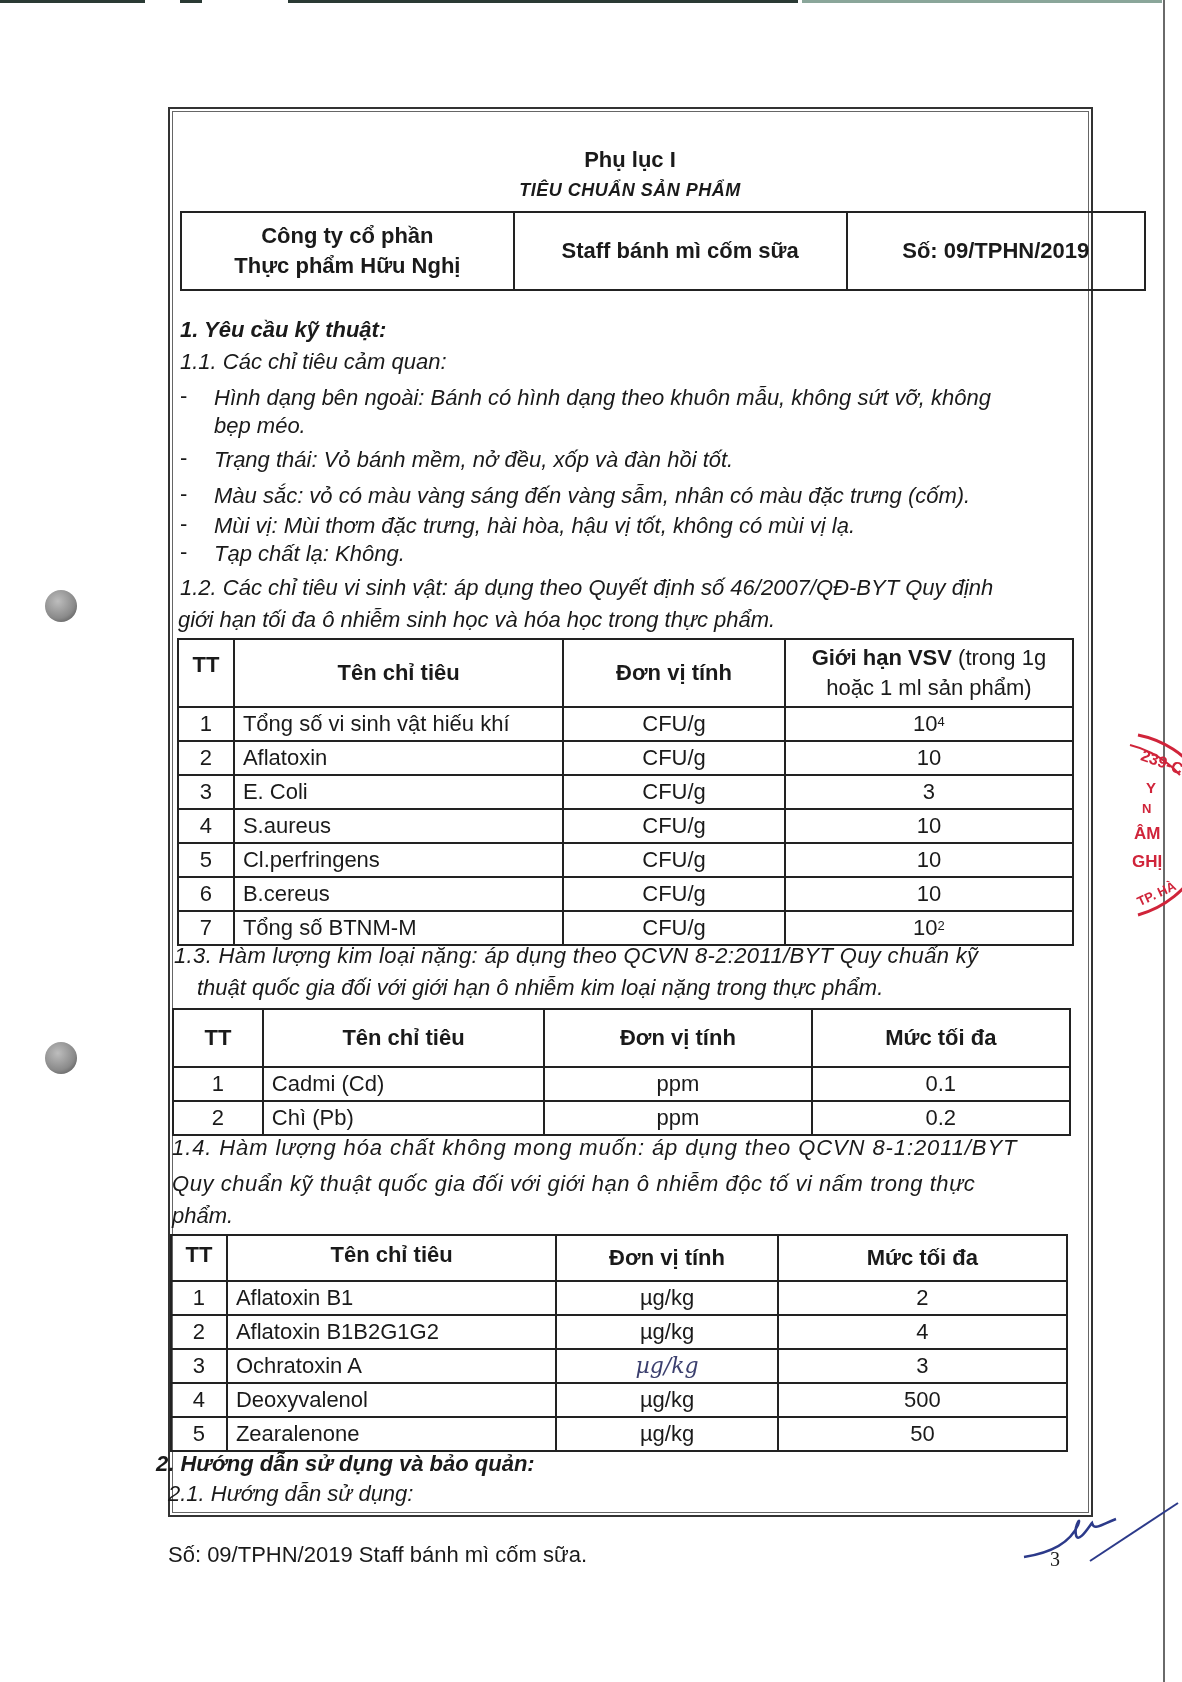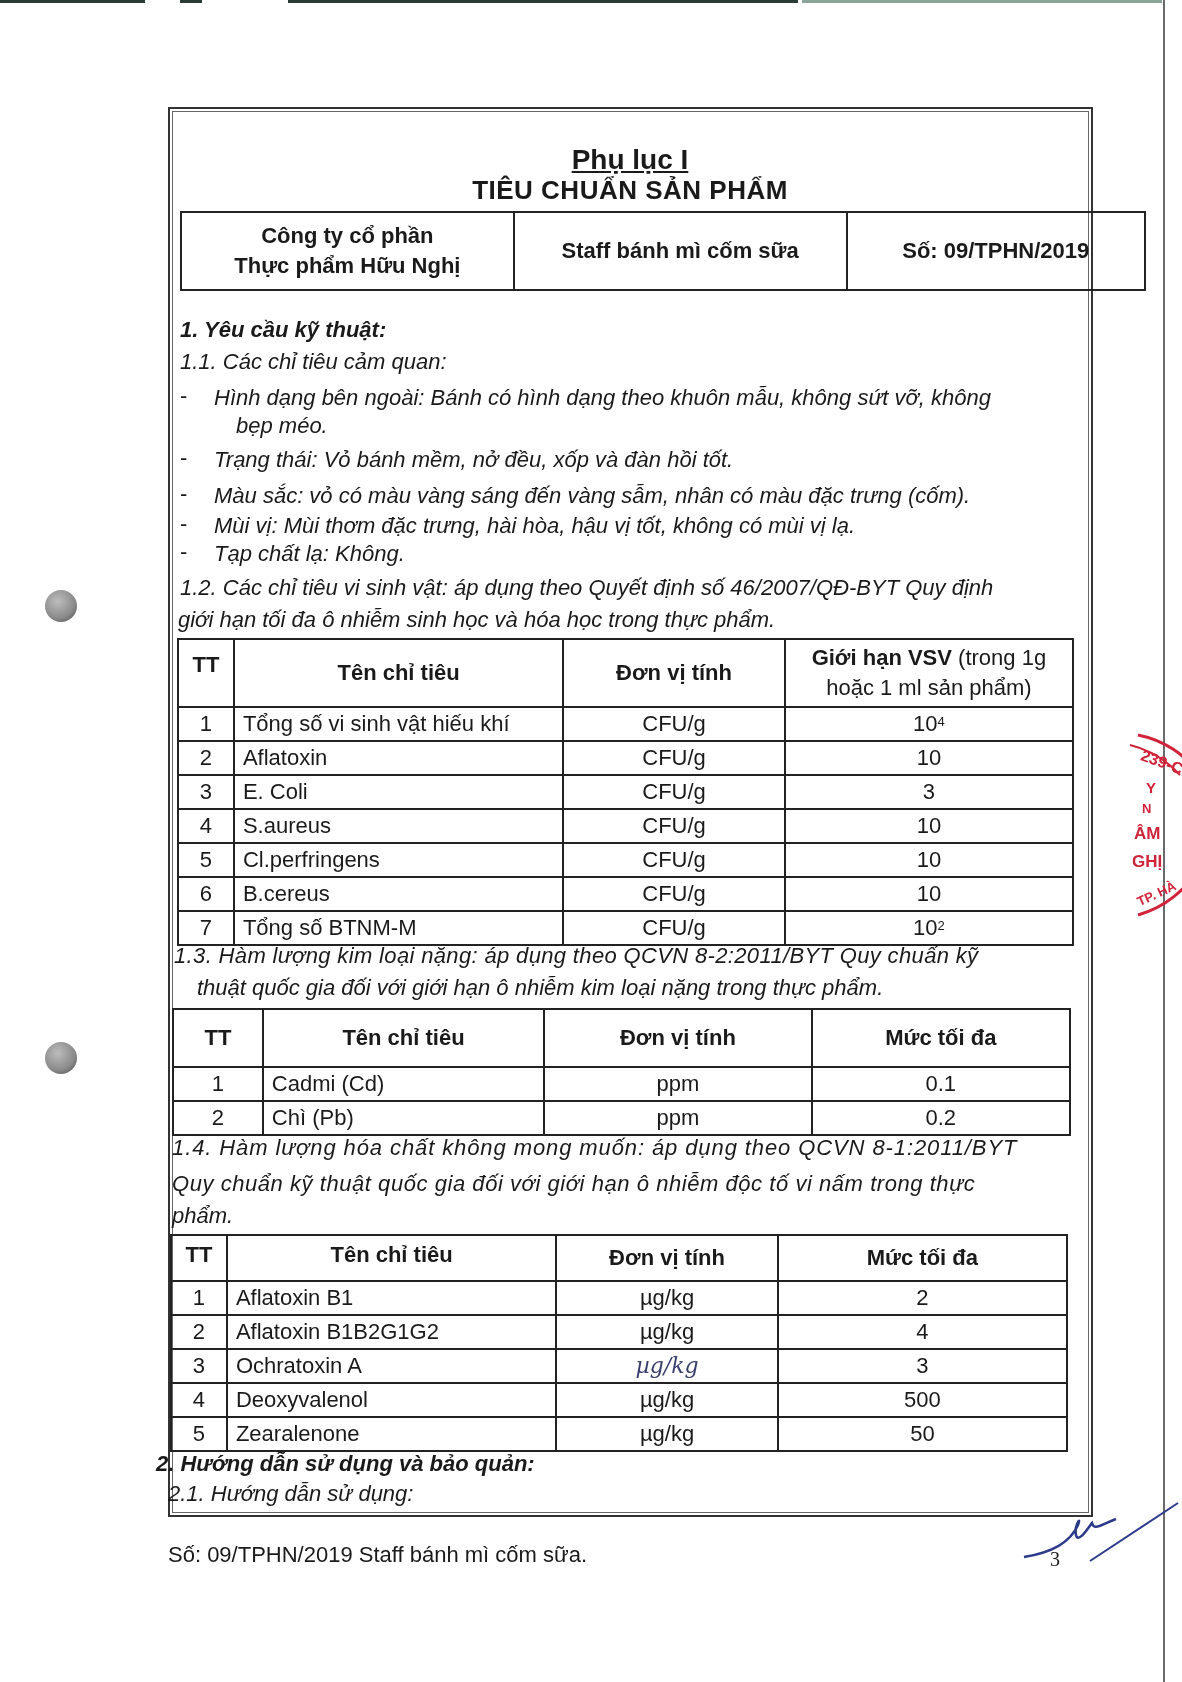--- a/index.html
+++ b/index.html
@@ -9,22 +9,22 @@
   .scan-top { position: absolute; top: 0; height: 3px; background: #2a3a34; }
   .right-edge { position: absolute; top: 0; left: 1163px; width: 2px; height: 1682px; background: #6a6a6a; }
   .punch { position: absolute; width: 32px; height: 32px; border-radius: 50%;
            background: radial-gradient(circle at 40% 35%, #bdbdbd, #8a8a8a 60%, #444 100%); }
 
   .frame { position: absolute; left: 168px; top: 107px; width: 925px; height: 1410px;
            border: 2px solid #333; }
   .frame-inner { position: absolute; left: 172px; top: 111px; width: 917px; height: 1402px; border: 1px solid #666; }
 
   .title-block { position: absolute; left: 170px; top: 145px; width: 920px; text-align: center; }
-  .title-block .t1 { font-size: 28px; font-weight: bold; line-height: 30px; text-decoration: underline; }
-  .title-block .t2 { font-size: 26px; font-weight: bold; line-height: 30px; letter-spacing: 0.5px; }
+  .title-block .t1 { font-size: 22px; font-weight: bold; line-height: 30px; }
+  .title-block .t2 { font-size: 18px; font-weight: bold; line-height: 30px; letter-spacing: 0.5px; font-style: italic; }
 
   table { border-collapse: collapse; position: absolute; }
   td, th { border: 2px solid #222; }
 
   .hdr-table { left: 180px; top: 211px; width: 966px; height: 80px; }
   .hdr-table td { font-size: 22px; font-weight: bold; text-align: center; line-height: 30px; }
 
   .text { position: absolute; font-size: 22px; line-height: 32px; white-space: nowrap; font-style: italic; }
   .bold { font-weight: bold; }
   .bullet { position: absolute; font-size: 22px; line-height: 32px; }
@@ -72,21 +72,21 @@
     <td style="width:278px;">Số: 09/TPHN/2019</td>
   </tr>
 </tbody>
   </table>
 
 <div class="text bold" style="left:180px;top:314px;">1. Yêu cầu kỹ thuật:</div>
 <div class="text" style="left:180px;top:346px;">1.1. Các chỉ tiêu cảm quan:</div>
 
 <div class="bullet" style="left:180px;top:380px;">-</div>
 <div class="text" style="left:214px;top:382px;">Hình dạng bên ngoài: Bánh có hình dạng theo khuôn mẫu, không sứt vỡ, không</div>
-<div class="text" style="left:214px;top:410px;margin-left:22px;">bẹp méo.</div>
+<div class="text" style="left:214px;top:410px;">bẹp méo.</div>
 
 <div class="bullet" style="left:180px;top:442px;">-</div>
 <div class="text" style="left:214px;top:444px;">Trạng thái: Vỏ bánh mềm, nở đều, xốp và đàn hồi tốt.</div>
 
 <div class="bullet" style="left:180px;top:478px;">-</div>
 <div class="text" style="left:214px;top:480px;">Màu sắc: vỏ có màu vàng sáng đến vàng sẫm, nhân có màu đặc trưng (cốm).</div>
 
 <div class="bullet" style="left:180px;top:508px;">-</div>
 <div class="text" style="left:214px;top:510px;">Mùi vị: Mùi thơm đặc trưng, hài hòa, hậu vị tốt, không có mùi vị lạ.</div>
 

